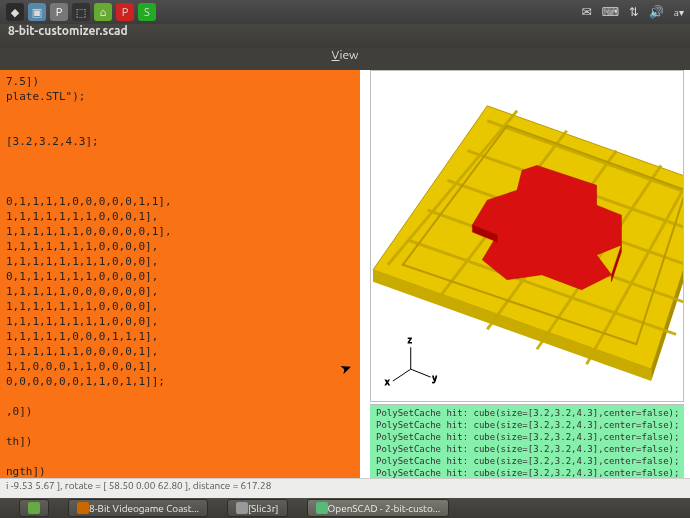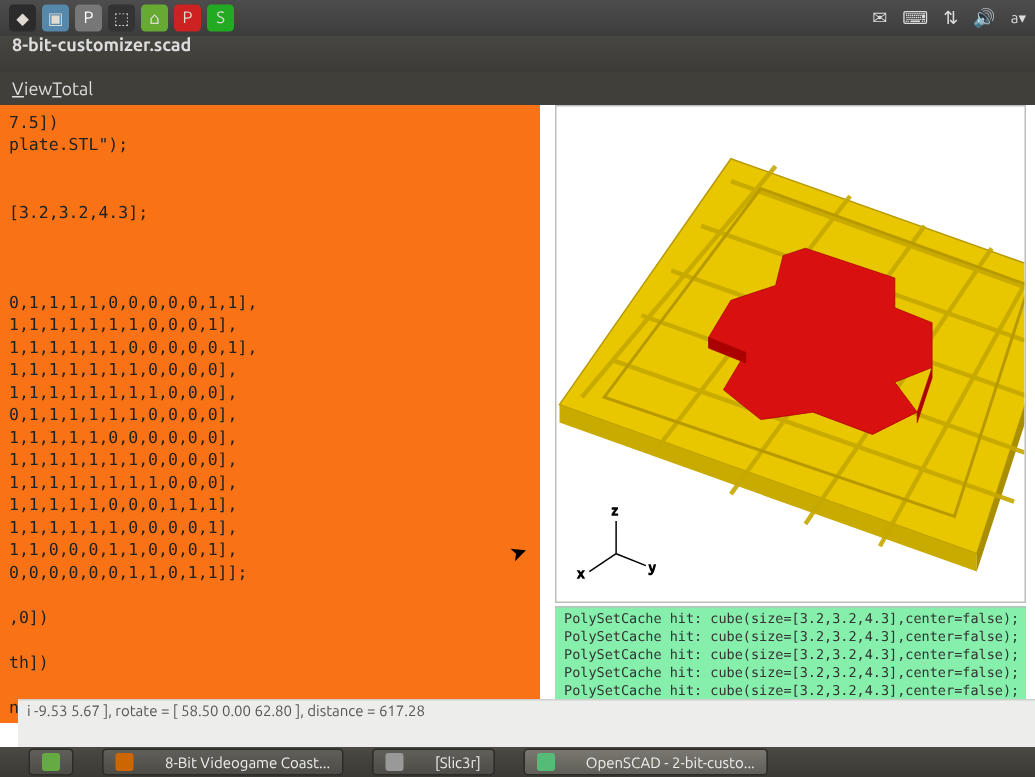--- a/index.html
+++ b/index.html
@@ -3,32 +3,32 @@
 <meta charset="utf-8">
 <style>
 * { margin:0; padding:0; box-sizing:border-box; font-family:"Ubuntu","DejaVu Sans",sans-serif; }
 html,body { width:690px; height:518px; overflow:hidden; background:#fff; }
 .topbar { height:24px; background:linear-gradient(#4d4d4d,#3c3c3c); display:flex; align-items:center; padding:0 6px; color:#dfdbd2; font-size:11px; }
 .topbar .launchers { display:flex; gap:4px; align-items:center; }
 .topbar .launchers span { width:18px; height:18px; display:flex; align-items:center; justify-content:center; border-radius:3px; background:#2b2b2b; font-size:11px; }
 .topbar .spacer { flex:1; }
 .topbar .sys { display:flex; gap:10px; align-items:center; color:#dcdcdc; font-size:12px; }
 .titlebar { height:24px; background:linear-gradient(#474641,#3c3b37); color:#ddd; display:flex; align-items:flex-start; padding:0 8px; font-size:12px; font-weight:bold; }
-.menubar { height:22px; background:#403f3a; color:#ddd; display:flex; align-items:center; padding:0 8px; font-size:12px; }
+.menubar { height:22px; background:#403f3a; color:#ddd; display:flex; align-items:center; gap:14px; padding:0 8px; font-size:12px;flex-direction:column; }
 .menubar span { cursor:default; }
 .menubar span:first-letter { text-decoration:underline; }
 .client { position:absolute; top:70px; left:0; right:0; bottom:20px; background:#fff; }
 .editor { position:absolute; left:0; top:0; width:360px; bottom:16px; background:#f97316; font-family:"DejaVu Sans Mono",monospace; font-size:11px; line-height:15px; color:#222; padding:4px 6px; white-space:pre; overflow:hidden; }
 .cursor-arrow { position:absolute; left:340px; top:290px; font-size:14px; color:#000; transform:rotate(-20deg); }
 .viewport { position:absolute; left:370px; right:6px; top:0; height:332px; background:#fff; border:1px solid #bdbdbd; overflow:hidden; }
 .viewport svg { width:100%; height:100%; display:block; }
 .console { position:absolute; left:370px; right:6px; top:334px; bottom:16px; background:#86efac; border-top:1px solid #bdbdbd; font-family:"DejaVu Sans Mono",monospace; font-size:9px; line-height:12px; color:#333; padding:2px 6px; overflow:hidden; white-space:pre; }
-.statusbar { position:absolute; left:0; right:0; bottom:0; height:32px; background:#ededeb; border-top:1px solid #cfcfcd; font-size:10px; color:#555; padding:1px 6px; font-family:"DejaVu Sans Mono",monospace;margin-left:12px; }
+.statusbar { position:absolute; left:0; right:0; bottom:0; height:20px; background:#ededeb; border-top:1px solid #cfcfcd; font-size:10px; color:#555; padding:1px 6px; font-family:"DejaVu Sans Mono",monospace; }
 .taskbar { position:absolute; left:0; right:0; bottom:0; height:20px; background:linear-gradient(#4a4944,#3a3934); display:flex; align-items:center; padding:0 4px; gap:4px; }
-.taskbar .btn { height:18px; background:linear-gradient(#605f59,#4c4b45); border:1px solid #2d2c28; border-radius:3px; color:#eee; font-size:10px; padding:0 8px; display:flex; align-items:center; gap:21px; cursor:default;margin-left:15px; }
+.taskbar .btn { height:18px; background:linear-gradient(#605f59,#4c4b45); border:1px solid #2d2c28; border-radius:3px; color:#eee; font-size:10px; padding:0 8px; display:flex; align-items:center; gap:0; cursor:default;margin-left:15px; }
 .taskbar .btn.active { background:linear-gradient(#7a7870,#5f5e57); }
 .taskbar .btn .ico { width:12px; height:12px; background:#888; border-radius:2px; display:inline-block; }
 .taskbar .btn.ws .ico { background:#6a4; }
 .taskbar .btn.sc .ico { background:#999; }
 .taskbar .btn.fr .ico { background:#c60; }
 .taskbar .btn.op .ico { background:#5b7; }
 .taskbar .btn.cu .ico { background:#888; }
 </style>
 </head>
 <body>

